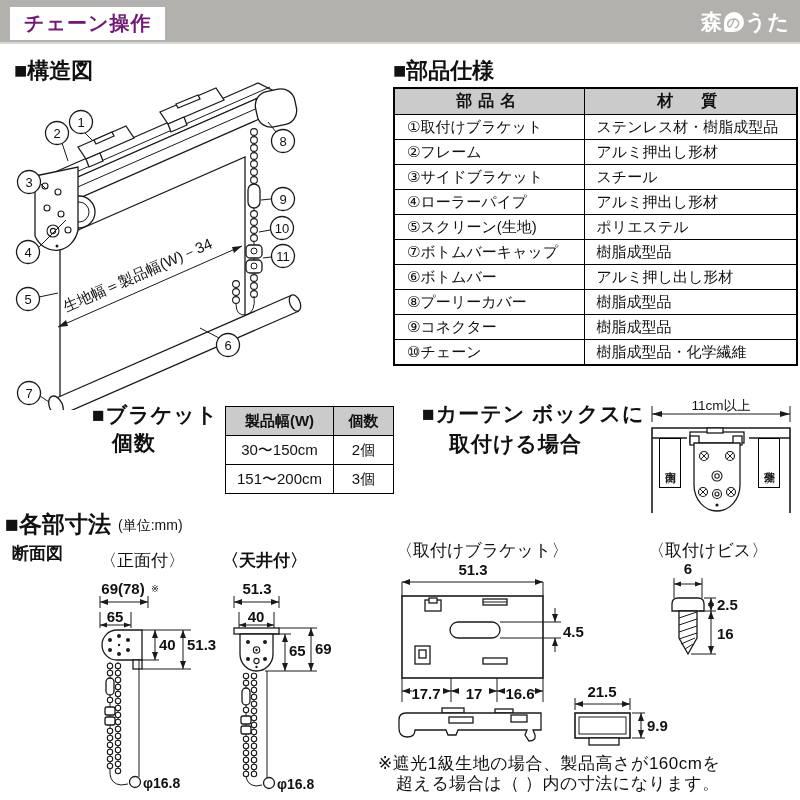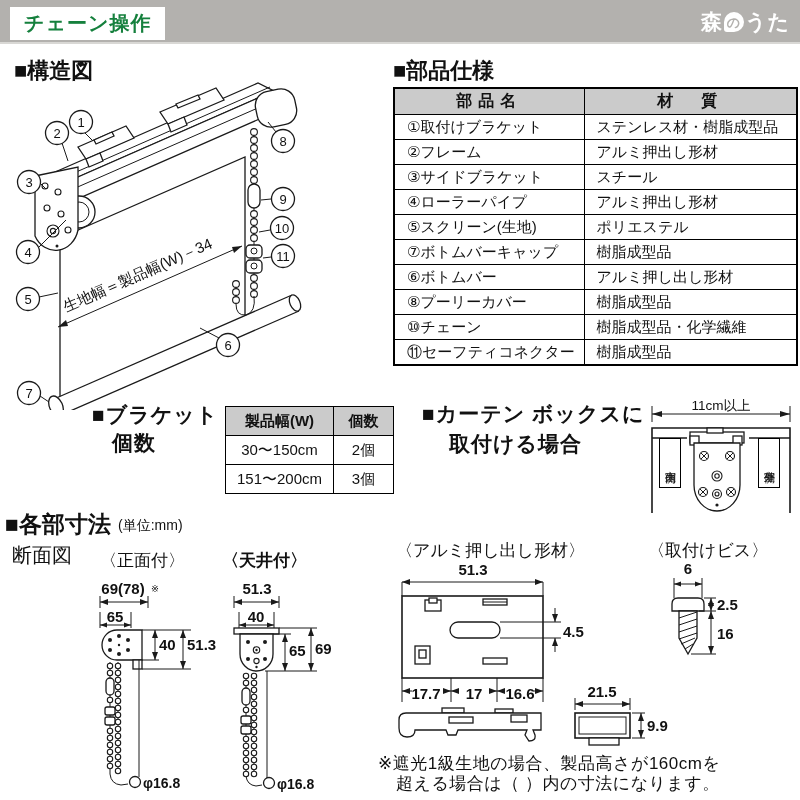--- a/index.html
+++ b/index.html
@@ -1,29 +1,29 @@
 <!DOCTYPE html>
 <html><head>
 <meta charset="utf-8">
 <style>
   html,body{margin:0;padding:0;}
   body{width:800px;height:800px;position:relative;background:#fff;overflow:hidden;
        font-family:"Liberation Sans","DejaVu Sans",sans-serif;color:#111;}
   .abs{position:absolute;}
   .topbar{left:0;top:0;width:800px;height:42px;background:#b3b1ae;border-bottom:2px solid #d9d8d5;}
-  .tag{left:10px;top:7px;background:#fff;color:#15803d;font-size:20px;font-weight:bold;
+  .tag{left:10px;top:7px;background:#fff;color:#701a75;font-size:20px;font-weight:bold;
        padding:3px 14px;letter-spacing:1px;}
   .brand{right:10px;top:8px;color:#fff;font-size:21px;font-weight:bold;letter-spacing:1px;
          display:flex;align-items:center;gap:1px;}
   .leaf{display:inline-block;width:20px;height:20px;background:#fff;color:#b3b1ae;
         border-radius:50% 50% 50% 3px;text-align:center;line-height:21px;font-size:13px;font-weight:bold;}
   .h1{font-size:21px;font-weight:bold;letter-spacing:1px;}
   .h1b{font-size:22px;font-weight:bold;}
   .sub{font-size:14px;}
-  .seclabel{font-size:20px;font-weight:normal;}
+  .seclabel{font-size:17px;font-weight:bold;}
   .dimlabel{font-size:17px;}
   table{border-collapse:collapse;table-layout:fixed;background:#fff;}
   .parts-table{width:403px;border:2px solid #000;}
   .parts-table td{border:1.3px solid #000;font-size:15px;height:24px;padding:0 12px;
                   white-space:nowrap;overflow:hidden;}
   .parts-table tr.hd td{background:#cbcbcb;font-weight:bold;text-align:center;height:25px;
                         font-size:16px;letter-spacing:6px;}
   .bct{width:168px;border:1.8px solid #000;}
   .bct td{border:1.3px solid #000;font-size:15px;height:26px;text-align:center;white-space:nowrap;}
   .bct tr.hd td{background:#cbcbcb;font-weight:bold;font-size:15px;}
@@ -216,26 +216,26 @@
       </tr>
   <tr>
         <td>⑥ボトムバー</td>
         <td>アルミ押し出し形材</td>
       </tr>
   <tr>
         <td>⑧プーリーカバー</td>
         <td>樹脂成型品</td>
       </tr>
   <tr>
+        <td>⑨コネクター</td>
+        <td>樹脂成型品</td>
+      </tr>
+  <tr>
         <td>⑩チェーン</td>
         <td>樹脂成型品・化学繊維</td>
-      </tr>
-  <tr>
-        <td>⑪セーフティコネクター</td>
-        <td>樹脂成型品</td>
       </tr>
 </tbody>
   </table>
 
 <div class="abs h1" style="left:92px;top:401px;">■ブラケット</div>
 <div class="abs h1" style="left:112px;top:429px;">個数</div>
 <table class="abs bct" style="left:225px;top:406px;">
   <colgroup>
       <col style="width:108px">
       <col style="width:60px">
@@ -300,21 +300,21 @@
   </g>
 </svg>
 <div class="abs vlabel" style="left:659px;top:438px;width:20px;height:48px;">室内側</div>
 <div class="abs vlabel" style="left:758px;top:438px;width:20px;height:48px;">室外側</div>
 
 <div class="abs" style="left:5px;top:509px;font-size:23px;font-weight:bold;">■各部寸法</div>
 <div class="abs sub" style="left:118px;top:517px;">(単位:mm)</div>
 <div class="abs seclabel" style="left:12px;top:542px;">断面図</div>
 <div class="abs dimlabel" style="left:100px;top:549px;">〈正面付〉</div>
 <div class="abs dimlabel" style="left:222px;top:549px;font-weight:bold;">〈天井付〉</div>
-<div class="abs dimlabel" style="left:396px;top:539px;">〈アルミ押し出し形材〉</div>
+<div class="abs dimlabel" style="left:396px;top:539px;">〈取付けブラケット〉</div>
 <div class="abs dimlabel" style="left:648px;top:539px;">〈取付けビス〉</div>
 
 <svg class="abs" style="left:95px;top:578px;" width="125" height="222" viewBox="0 0 125 222">
   <text class="d" x="28" y="16" text-anchor="middle" font-weight="bold">69(78)</text>
   <text x="56" y="14" font-size="9.5">※</text>
   <g>
     <line class="lt" x1="5" y1="18" x2="5" y2="30"></line>
       <line class="lt" x1="53" y1="18" x2="53" y2="30"></line>
     <line class="lt" x1="5" y1="24" x2="53" y2="24"></line>
     <path class="ar" d="M5,24 L13,21 L13,27 Z"></path>

